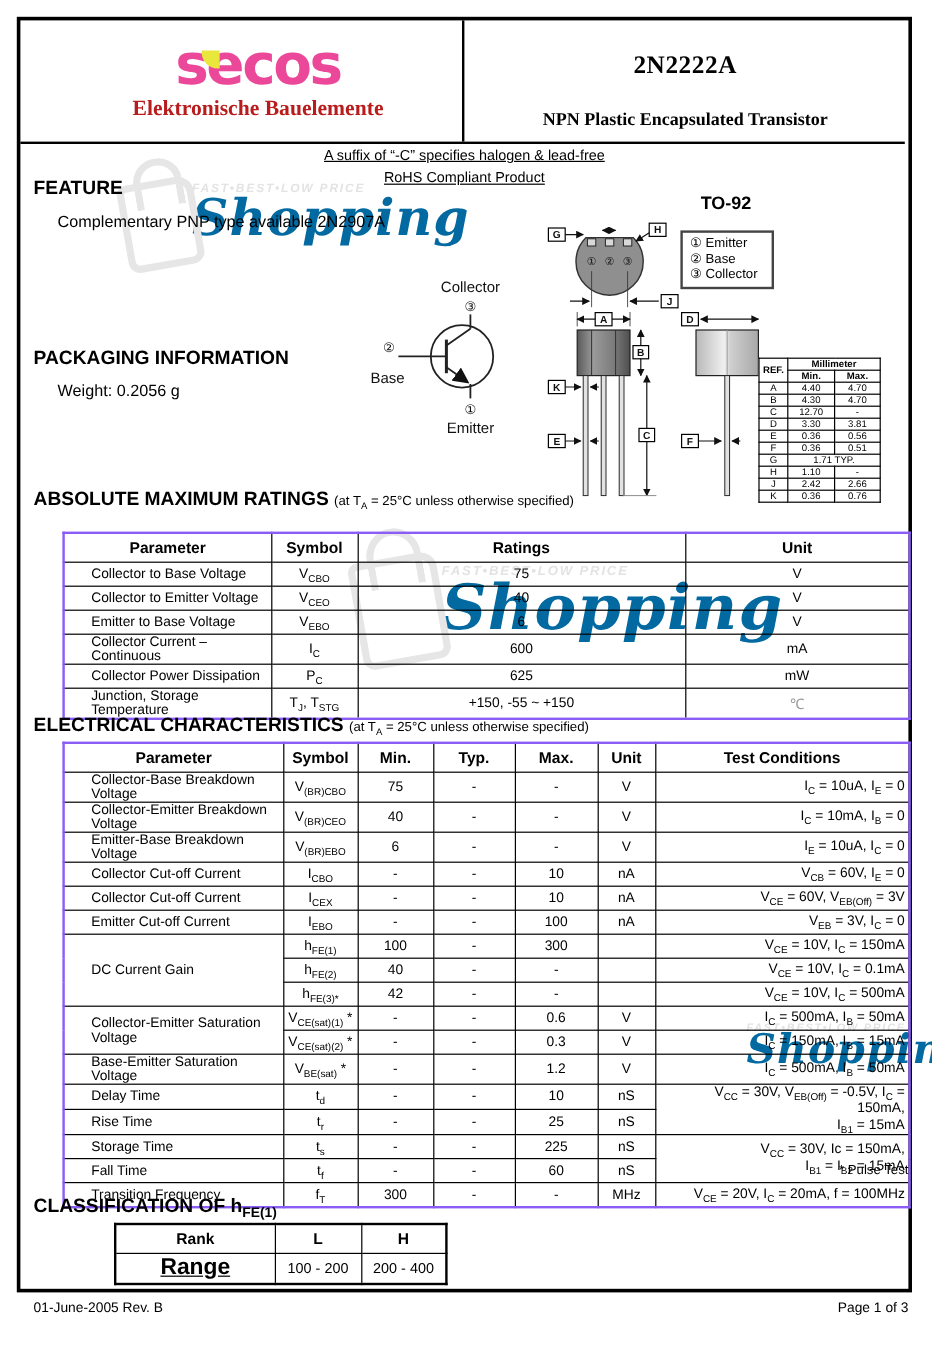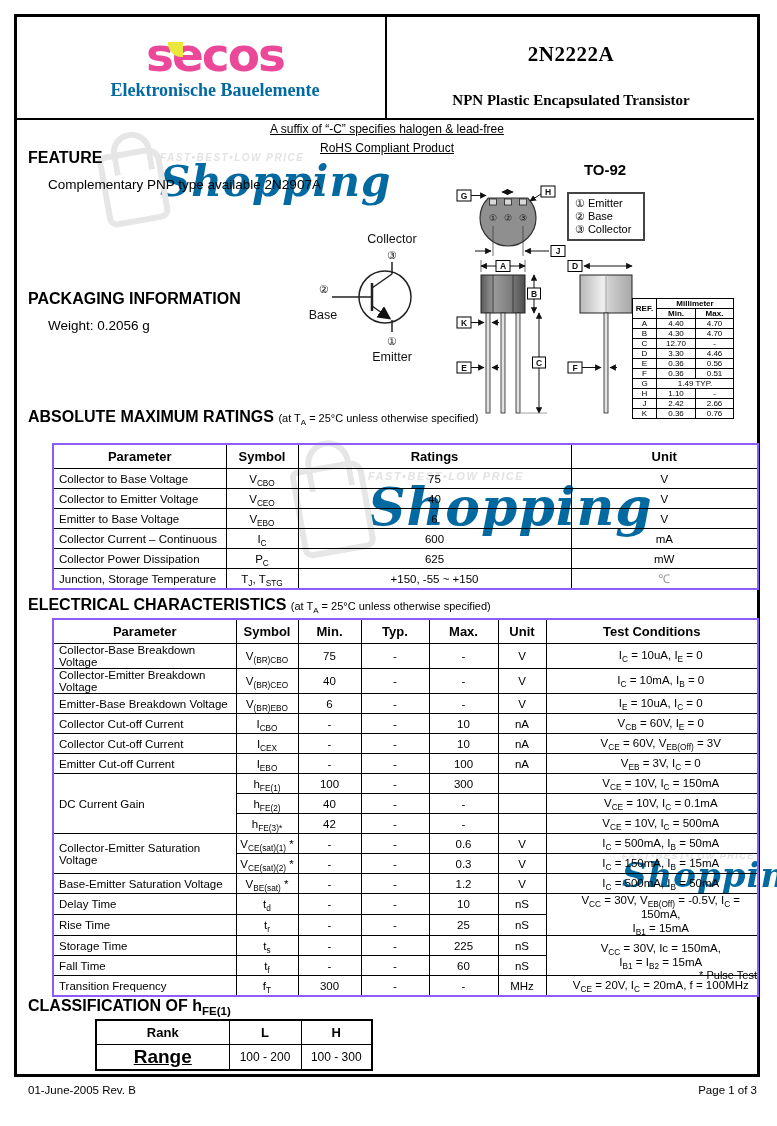--- a/index.html
+++ b/index.html
@@ -21,21 +21,21 @@
 
   
   .sheet-border { left:14px; top:14px; width:740px; height:1057px; border:3px solid #000; }
   .hdr-divider { left:385px; top:17px; width:2px; height:101px; background:#000; }
   .hdr-bottom { left:17px; top:118px; width:737px; height:2px; background:#000; }
 
   .logo-wrap { left:100px; top:32px; width:230px; text-align:center; }
   .logo-text { font-family:"DejaVu Sans", sans-serif; font-weight:bold; font-size:47px; line-height:46px;
     color:#ec4899; letter-spacing:-2px; }
   .logo-accent { position:absolute; left:68px; top:10px; width:15px; height:15px; background:#e9e73b; border-radius:0 0 0 90%; }
-  .logo-sub { font-family:"Liberation Serif", serif; font-weight:bold; font-size:18px; color:#0369a1; margin-top:2px; }
+  .logo-sub { font-family:"Liberation Serif", serif; font-weight:bold; font-size:18px; color:#b91c1c; margin-top:2px; }
 
   .title-wrap { left:388px; top:42px; width:366px; text-align:center; font-family:"Liberation Serif", serif; }
   .part-number { font-size:21px; font-weight:bold; letter-spacing:0.5px; }
   .part-desc { font-size:15px; font-weight:bold; margin-top:25px; }
 
   .rohs { left:14px; top:122px; width:746px; text-align:center; font-size:12px; }
   .rohs div { text-decoration:underline; margin-bottom:5px; }
 
   
   .h1 { font-size:16px; font-weight:bold; white-space:nowrap; }
@@ -48,22 +48,22 @@
   .legend-box div { font-size:11px; line-height:13px; white-space:nowrap; }
 
   .dim-table { left:632px; top:298px; border-collapse:collapse; background:#fff; }
   .dim-table th, .dim-table td { border:1px solid #000; font-size:8px; line-height:9px; padding:0 1px; text-align:center; }
   .dim-table th { font-weight:bold; }
 
   
   table.spec { border-collapse:collapse; border:2px solid #8b5cf6; }
   .spec th { border:1px solid #000; font-size:13px; font-weight:bold; height:23px; padding:0 3px; }
   .spec td { border:1px solid #000; font-size:11.5px; height:19px; padding:0 3px; text-align:center; }
-  .spec td.pl { text-align:left; padding-left:5px; }
-  .spec td.cond { text-align:center; padding-left:21px; white-space:pre-line; line-height:1.2; }
+  .spec td.pl { text-align:left; padding-left:22px; }
+  .spec td.cond { text-align:right; padding-left:21px; white-space:pre-line; line-height:1.2; }
   .spec td.deg { color:#999; font-size:12px; }
 
   table.cls { border-collapse:collapse; border:2px solid #000; }
   .cls th { border:1px solid #000; font-size:13px; font-weight:bold; height:21px; }
   .cls td { border:1px solid #000; font-size:12px; height:20px; text-align:center; }
   .cls td.b { font-weight:bold; font-size:19px;text-decoration:underline; }
 
   .pulse-note { left:52px; top:969px; width:705px; text-align:right; font-size:11px; }
 
   .footer-left { left:28px; top:1084px; font-size:11.5px; }
@@ -235,35 +235,35 @@
         <td>4.70</td>
       </tr>
   <tr>
         <td>C</td>
         <td>12.70</td>
         <td>-</td>
       </tr>
   <tr>
         <td>D</td>
         <td>3.30</td>
-        <td>4.46</td>
+        <td>3.81</td>
       </tr>
   <tr>
         <td>E</td>
         <td>0.36</td>
         <td>0.56</td>
       </tr>
   <tr>
         <td>F</td>
         <td>0.36</td>
         <td>0.51</td>
       </tr>
   <tr>
         <td>G</td>
-        <td colspan="2">1.49 TYP.</td>
+        <td colspan="2">1.71 TYP.</td>
       </tr>
   <tr>
         <td>H</td>
         <td>1.10</td>
         <td>-</td>
       </tr>
   <tr>
         <td>J</td>
         <td>2.42</td>
         <td>2.66</td>
@@ -547,19 +547,19 @@
     </colgroup>
   <tbody>
       <tr>
     <th>Rank</th>
     <th>L</th>
     <th>H</th>
   </tr>
   <tr>
     <td class="b">Range</td>
     <td>100 - 200</td>
-    <td>100 - 300</td>
+    <td>200 - 400</td>
   </tr>
 </tbody>
   </table>
 
 <div class="abs footer-left">01-June-2005 Rev. B</div>
 <div class="abs footer-right">Page 1 of 3</div>
 
 </body></html>

